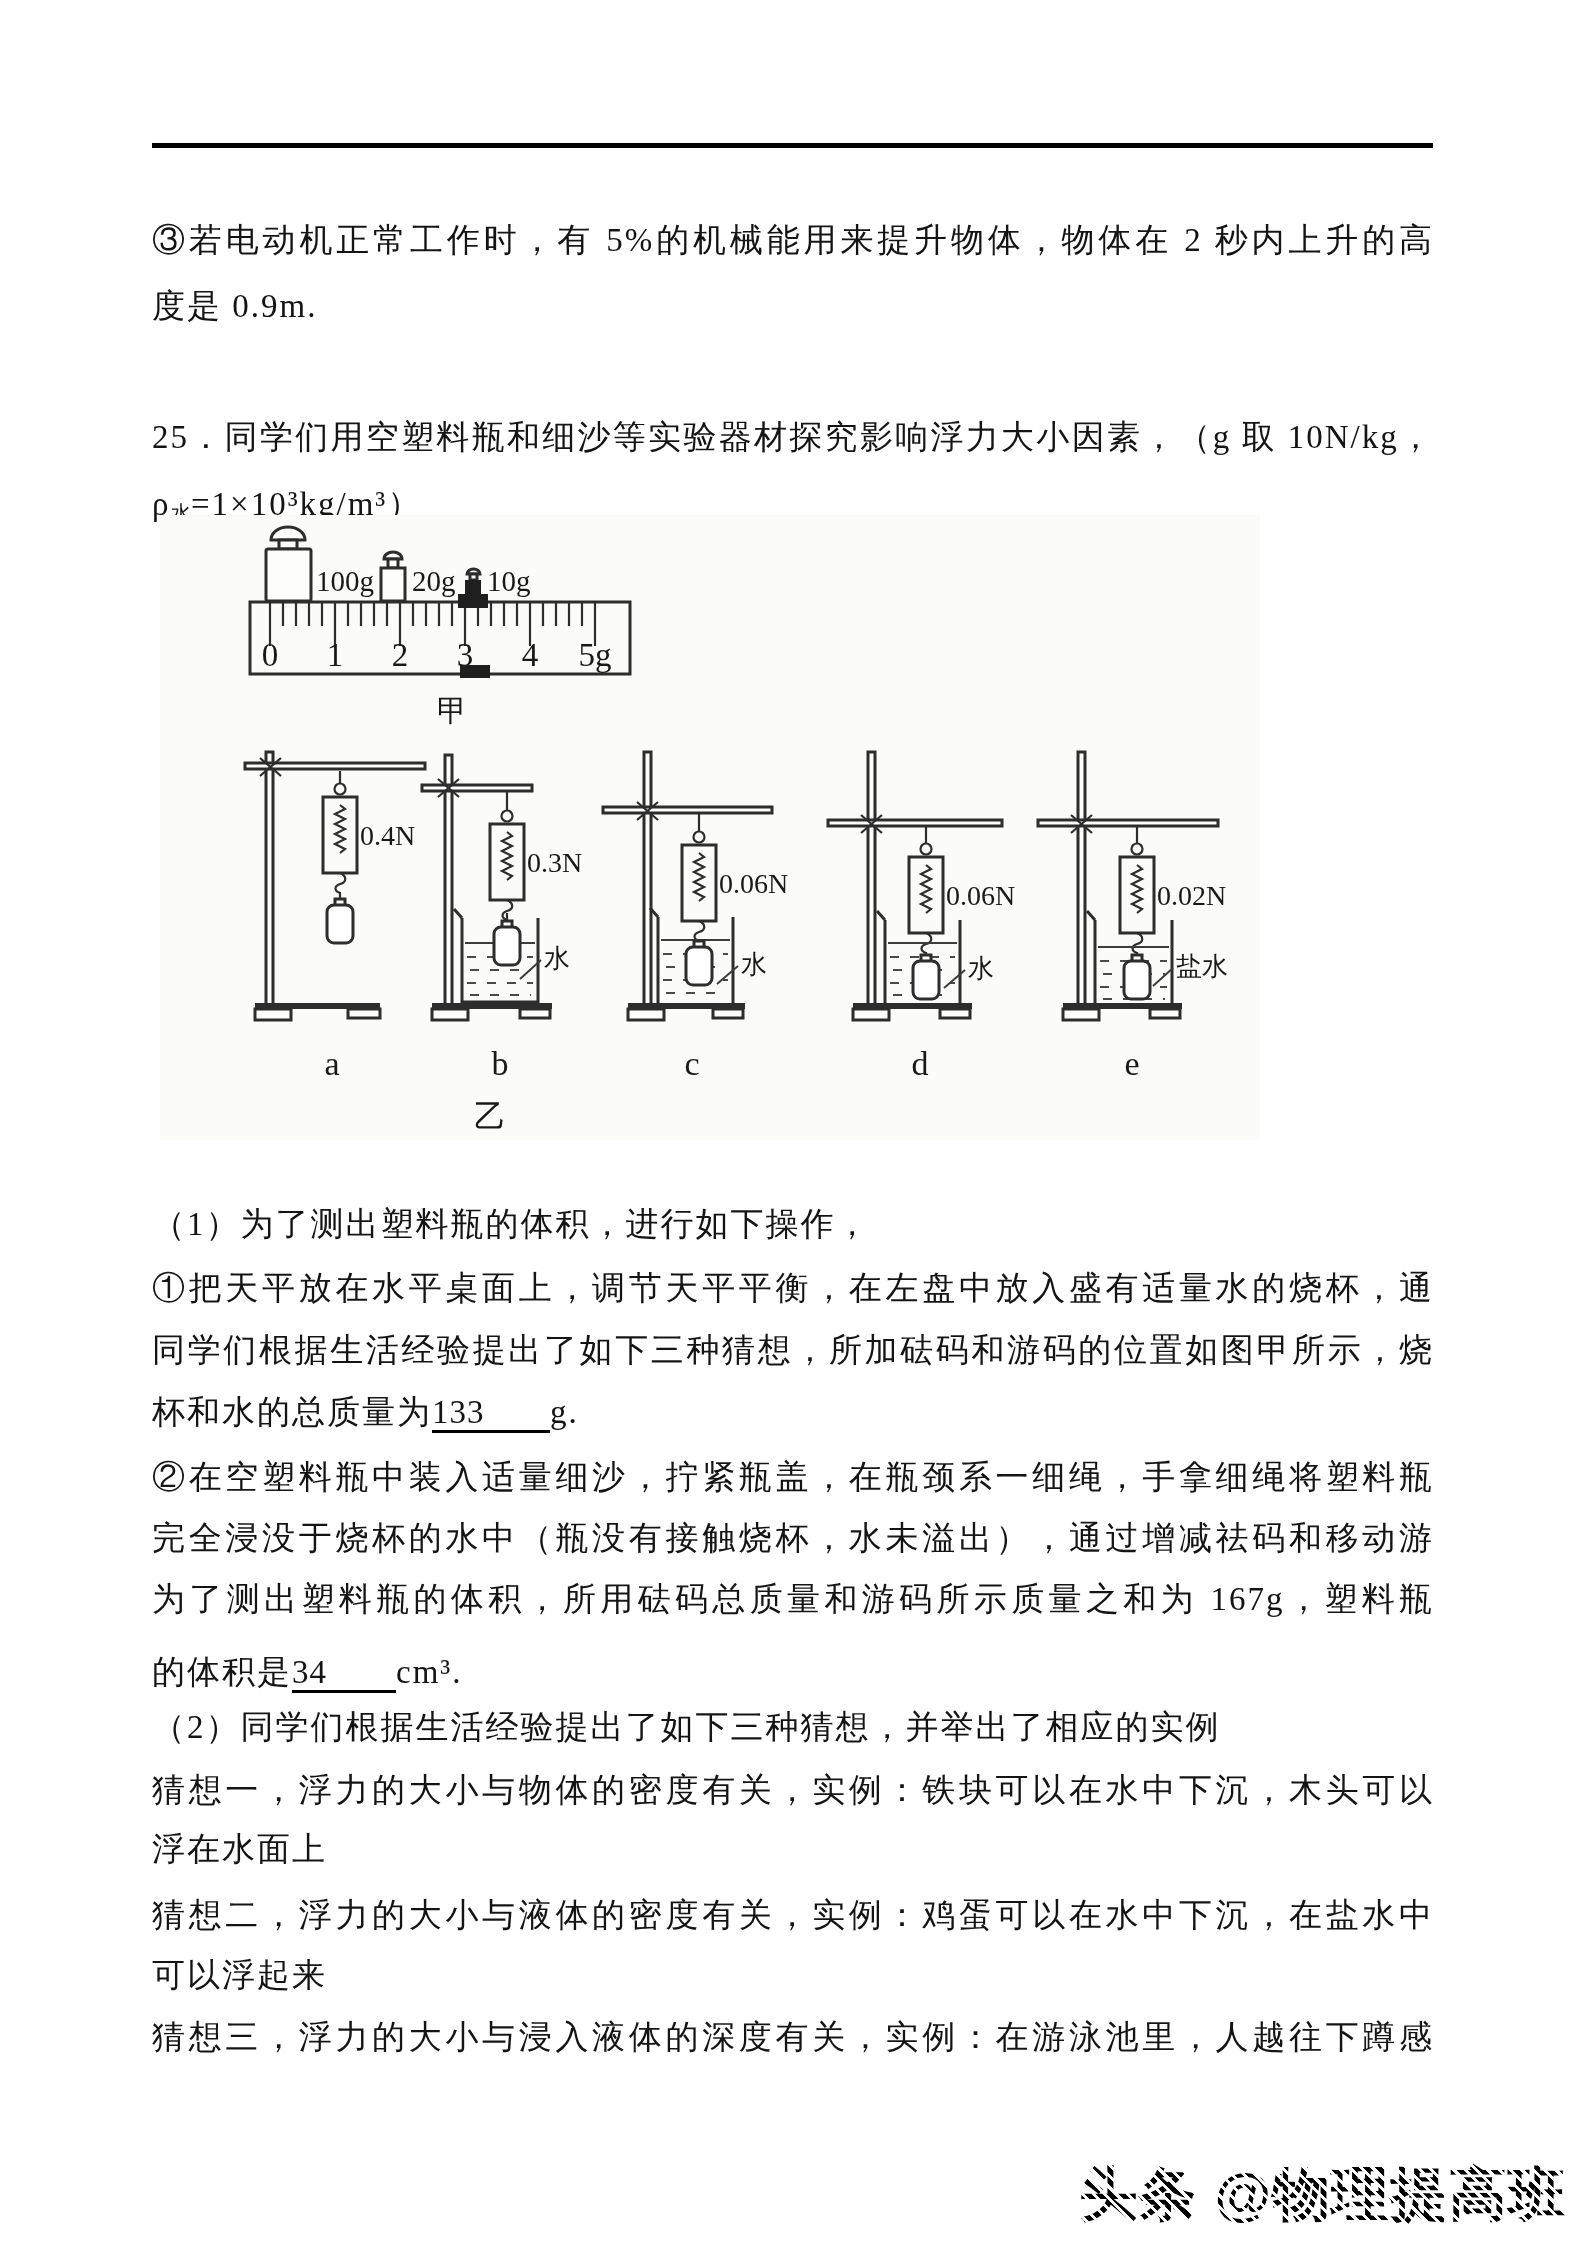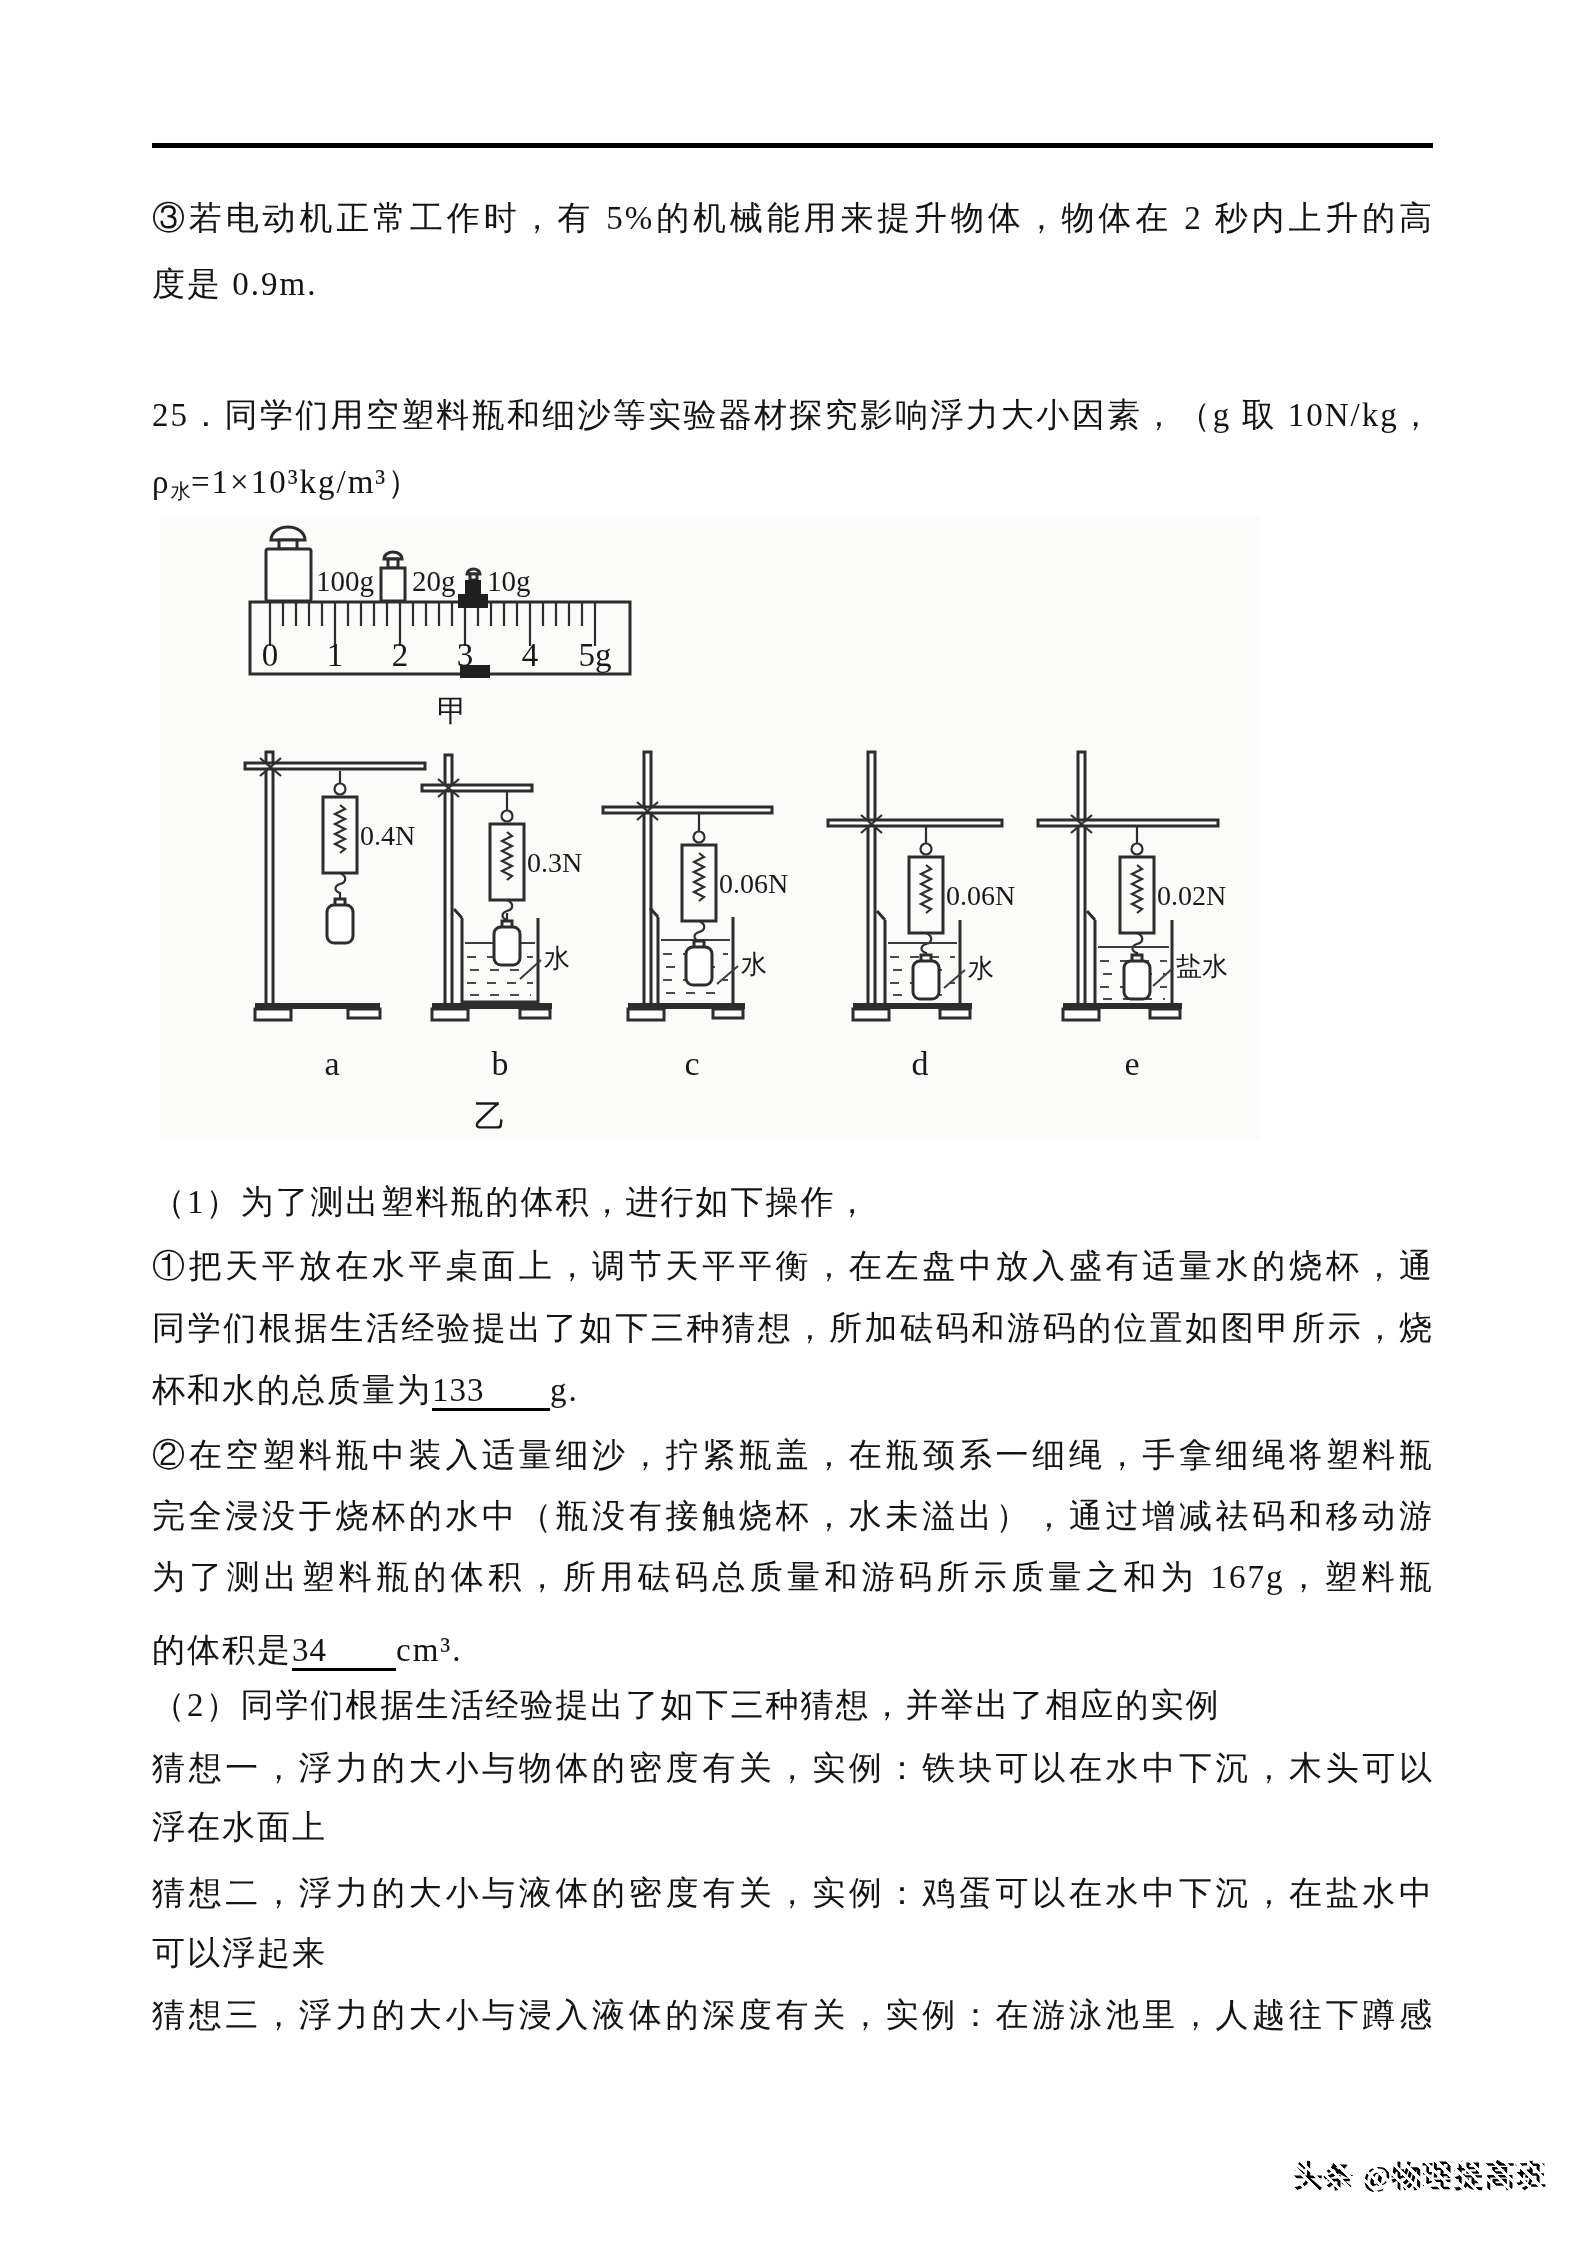--- a/index.html
+++ b/index.html
@@ -1,37 +1,37 @@
 <!DOCTYPE html>
 <html><head>
 <meta charset="utf-8">
 <style>
   html,body{margin:0;padding:0;background:#ffffff;}
   .page{position:relative;width:1587px;height:2245px;background:#ffffff;overflow:hidden;
         font-family:"Liberation Serif","DejaVu Serif",serif;color:#141414;}
   .hr{position:absolute;left:152px;top:143px;width:1281px;height:5px;background:#000;}
   .doc{position:absolute;left:152px;top:0;width:1282px;}
-  .tline{position:absolute;width:100%;font-size:33px;line-height:1.25;letter-spacing:2px;white-space:nowrap;}
+  .tline{position:absolute;width:100%;font-size:33px;line-height:1.25;letter-spacing:2px;white-space:nowrap;margin-top:22px;}
   .just{white-space:normal;text-align:justify;text-align-last:justify;}
   .tline sub{font-size:0.62em;vertical-align:-0.25em;letter-spacing:0;}
   .blank{display:inline-block;border-bottom:3px solid #000;line-height:1.05;letter-spacing:1px;}
   .b1{min-width:118px;}
   .b2{min-width:104px;}
   .figwrap{position:absolute;left:160px;top:515px;width:1100px;height:625px;text-align:right;}
   svg text.ftxt{font-family:"Liberation Serif","DejaVu Serif",serif;fill:#191919;letter-spacing:0;}
   .shape{fill:#fdfdfc;stroke:#2d2d2d;stroke-width:3;}
   .stroke{fill:none;stroke:#2d2d2d;stroke-width:3;}
   .ln2{fill:none;stroke:#2d2d2d;stroke-width:2.2;}
   .base{fill:none;stroke:#2d2d2d;stroke-width:6;}
   .dark{fill:#1f1f1f;stroke:none;}
   .wline{fill:none;stroke:#3c3c3c;stroke-width:2;}
   .wdash{fill:none;stroke:#4a4a4a;stroke-width:2;stroke-dasharray:9 11;}
   .lnw{fill:#ffffff;stroke:#2d2d2d;stroke-width:3;}
-  .watermark{position:absolute;right:40px;top:2156px;font-family:Liberation Serif, serif;
-             font-weight:700;font-size:30px;letter-spacing:1px;color:#000;}
+  .watermark{position:absolute;right:20px;top:2156px;font-family:Liberation Sans, sans-serif;
+             font-weight:700;font-size:58px;letter-spacing:1px;color:#000;}
   .watermark::after{content:"";position:absolute;inset:0;
              background:repeating-linear-gradient(45deg,transparent 0 5px,#ffffff 5px 8px);}
 </style>
 </head>
 <body>
 
 <div class="page">
   <div class="hr"></div>
 
   <div class="doc">

